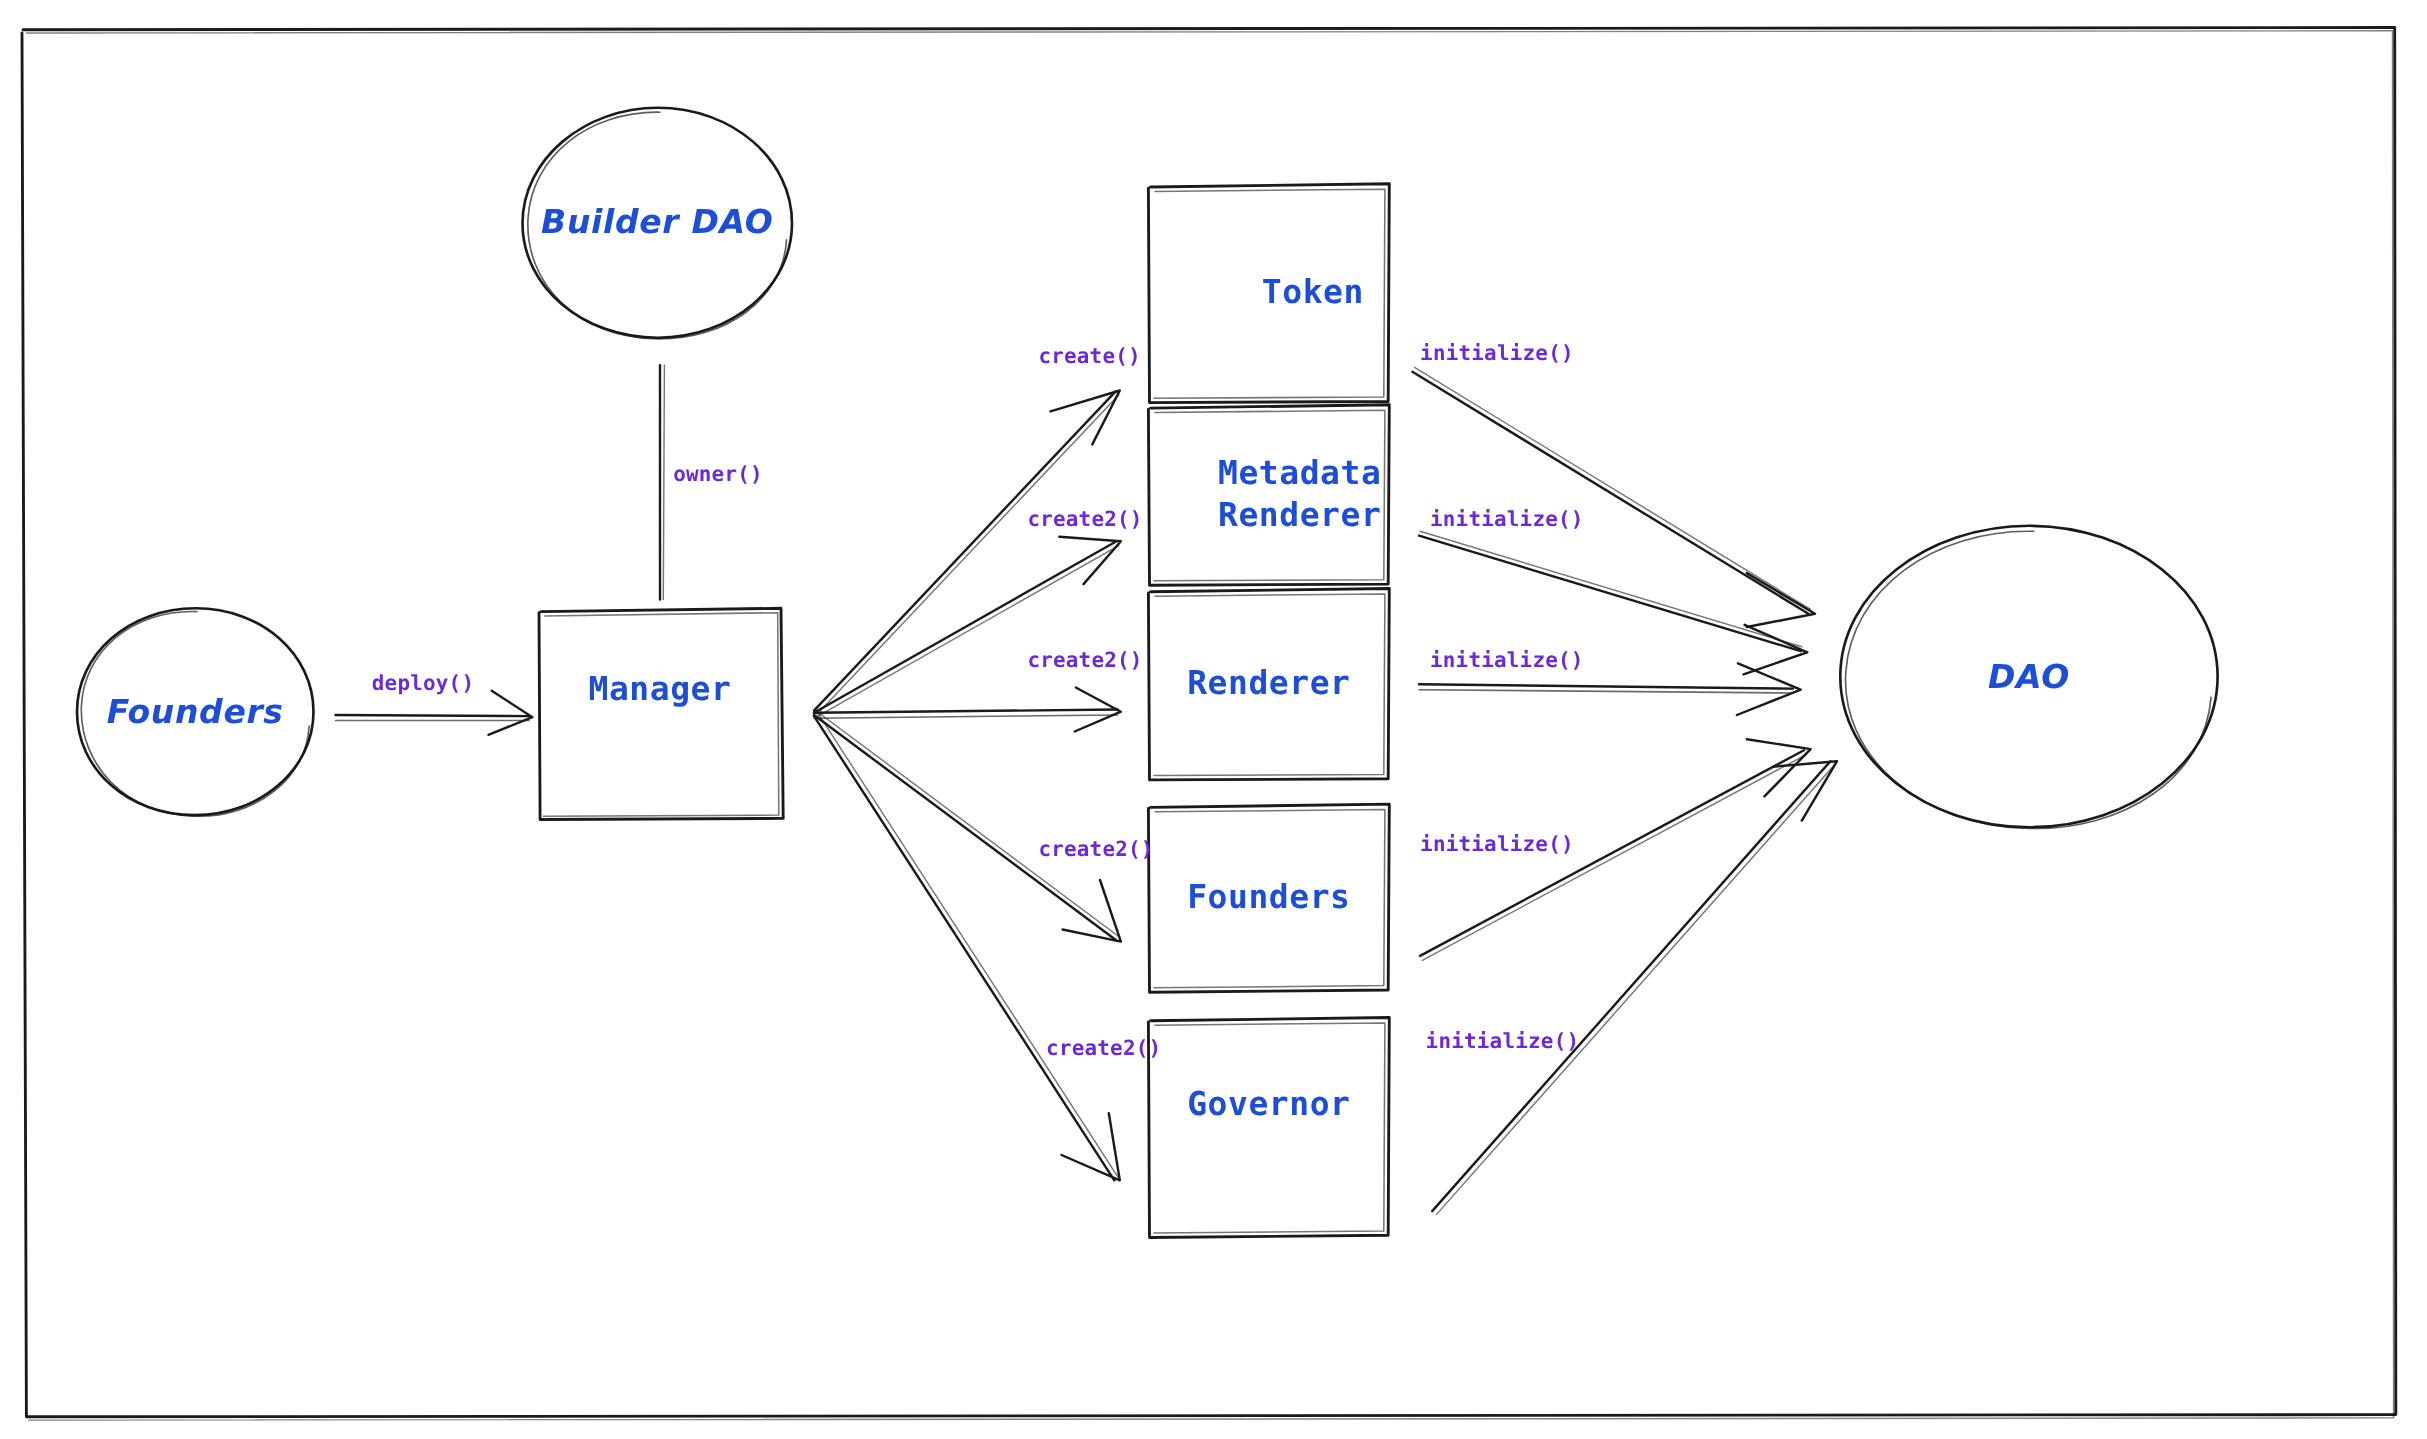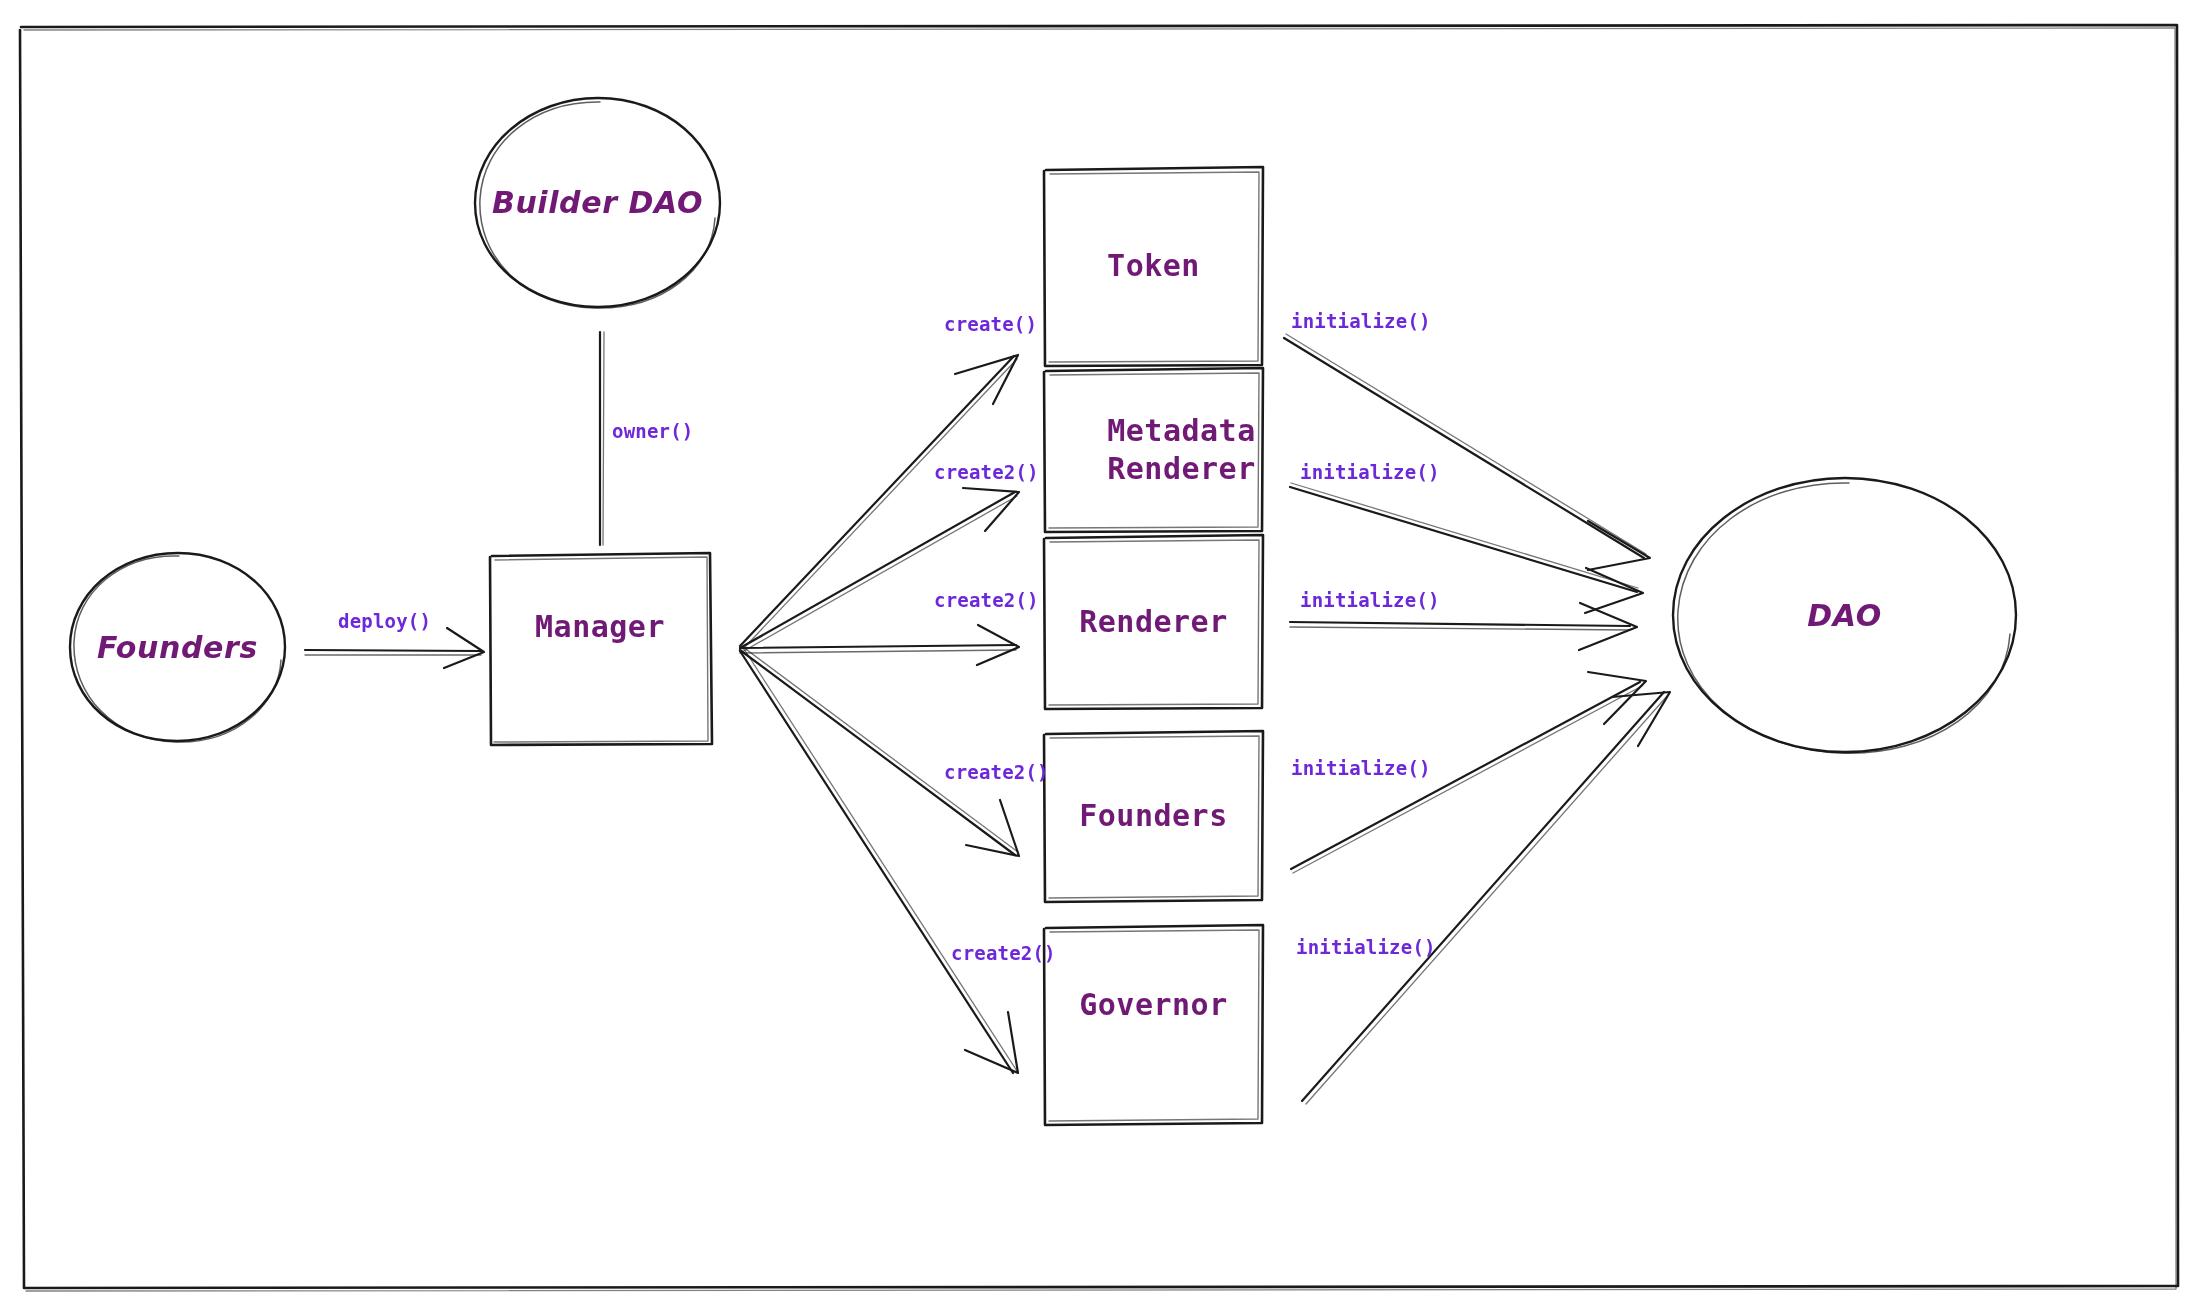--- a/index.html
+++ b/index.html
@@ -22,21 +22,21 @@
     width: 2206px;
     height: 1308px;
   }
   .node-label {
     position: absolute;
     display: flex;
     align-items: center;
     justify-content: center;
     text-align: center;
     pointer-events: none;
-    color: #701a75;
+    color: #1d4ed8;
     white-space: pre-line;
   }
   .mono-bold {
     font-family: "DejaVu Sans Mono", monospace;
     font-weight: 700;
     font-size: 30px;
     letter-spacing: 0.5px;
     line-height: 1.28;
   }
   .hand {
@@ -209,21 +209,21 @@
 
     </g>
   </svg>
 
   <div class="node-label hand" style="left:70px; top:553px; width:215px; height:188px;">Founders</div>
 
   <div class="node-label hand" style="left:475px; top:98px; width:245px; height:209px;">Builder DAO</div>
 
   <div class="node-label mono-bold" style="left:490px; top:553px; width:220px; height:148px;">Manager</div>
 
-  <div class="node-label mono-bold" style="left:1044px; top:167px; width:219px; height:199px;">Token</div>
+  <div class="node-label mono-bold" style="left:1044px; top:167px; width:219px; height:199px;padding-left:40px;">Token</div>
 
   <div class="node-label mono-bold" style="left:1044px; top:368px; width:219px; height:164px;padding-left:28px;">Metadata
 Renderer</div>
 
   <div class="node-label mono-bold" style="left:1044px; top:535px; width:219px; height:174px;">Renderer</div>
 
   <div class="node-label mono-bold" style="left:1044px; top:731px; width:219px; height:171px;">Founders</div>
 
   <div class="node-label mono-bold" style="left:1044px; top:905px; width:219px; height:200px;">Governor</div>
 

